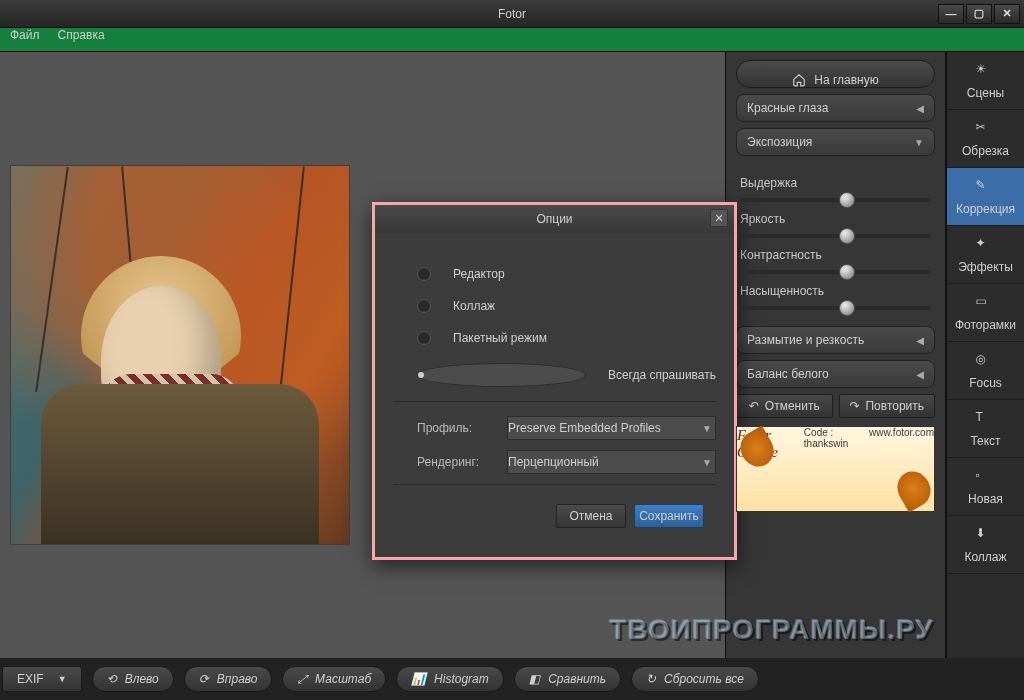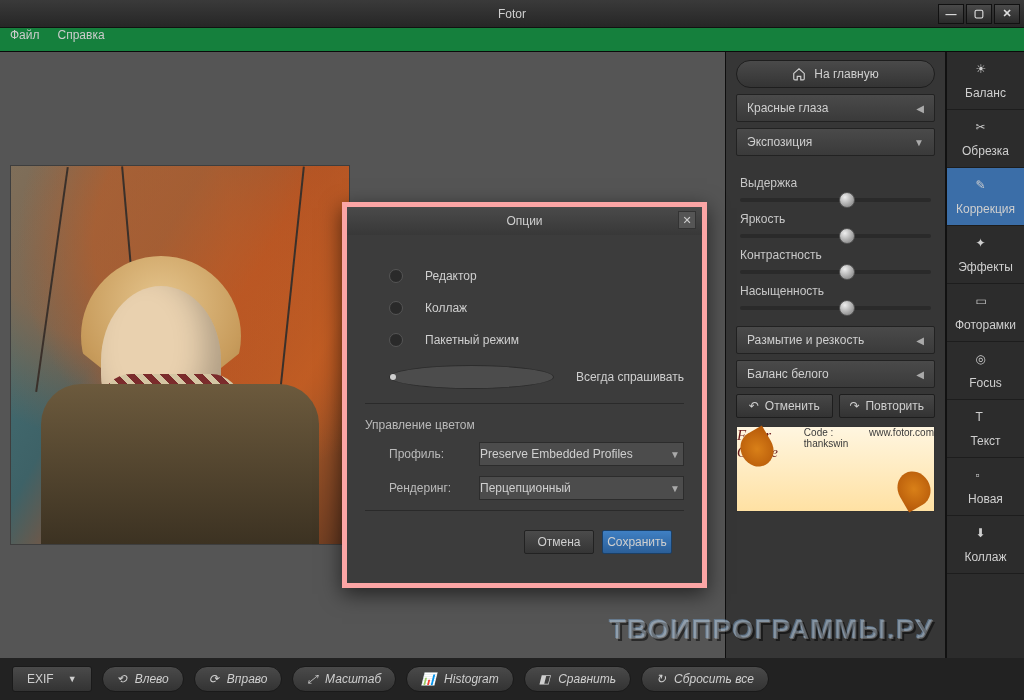--- a/index.html
+++ b/index.html
@@ -19,61 +19,61 @@
 .photo .trees{position:absolute;inset:0;background:radial-gradient(circle at 70% 20%,rgba(200,90,30,.55) 0 40%,transparent 60%),radial-gradient(circle at 30% 15%,rgba(210,100,40,.4) 0 30%,transparent 55%)}
 .photo .branch{position:absolute;width:2px;height:60%;background:#3a302a;top:0}
 .photo .b1{left:40px;transform:rotate(8deg)}
 .photo .b2{left:120px;transform:rotate(-5deg)}
 .photo .b3{left:280px;transform:rotate(6deg)}
 .photo .head{position:absolute;left:90px;top:120px;width:120px;height:150px;background:#e9d1af;border-radius:55% 55% 50% 50%/55% 55% 45% 45%;box-shadow:inset -15px -20px 30px rgba(0,0,0,.25)}
 .photo .hair{position:absolute;left:70px;top:90px;width:160px;height:160px;border-radius:50%;background:radial-gradient(circle at 50% 30%,#e6c68e,#c89c5c 60%,#a37b40);clip-path:polygon(0 0,100% 0,100% 60%,50% 100%,0 60%)}
 .photo .jacket{position:absolute;left:30px;right:30px;bottom:0;height:160px;background:linear-gradient(#6c5a3d,#3c3222);border-radius:40px 40px 0 0}
 .photo .scarf{position:absolute;left:90px;bottom:110px;width:140px;height:60px;background:repeating-linear-gradient(45deg,#7b2c2c,#7b2c2c 6px,#d4c6a3 6px,#d4c6a3 12px);border-radius:30px}
 
-.dialog{position:absolute;left:342px;top:150px;width:365px;background:#3c3c3c;border:5px solid #fca5a5;box-shadow:0 6px 20px rgba(0,0,0,.6)}
+.dialog{position:absolute;left:372px;top:150px;width:365px;background:#3c3c3c;border:3px solid #fca5a5;box-shadow:0 6px 20px rgba(0,0,0,.6)}
 .dialog .dhead{height:28px;background:linear-gradient(#4a4a4a,#383838);display:flex;align-items:center;justify-content:center;position:relative}
 .dialog .xbtn{position:absolute;right:6px;top:4px;width:18px;height:18px;background:#555;border:1px solid #333;display:flex;align-items:center;justify-content:center;font-size:11px}
 .dialog .dbody{padding:16px 18px 10px 18px}
 .dialog .sec{color:#bababa;margin-bottom:6px}
 .dialog .sub{color:#bababa;margin-bottom:8px}
 .dialog .opt{display:flex;align-items:center;gap:22px;margin:18px 0 10px 24px}
 .radio{width:14px;height:14px;border-radius:50%;background:#2a2a2a;border:1px solid #555;display:flex;align-items:center;justify-content:center}
 .radio.sel::after{content:"";width:6px;height:6px;border-radius:50%;background:#cfcfcf}
 .dialog .hr{height:1px;background:#2a2a2a;margin:14px 0}
 .drow{display:flex;align-items:center;gap:10px;margin:10px 0 10px 24px}
 .drow .lab{width:80px;color:#bababa}
 .sel{flex:1;height:24px;background:#4c4c4c;border:1px solid #2c2c2c;display:flex;align-items:center;justify-content:space-between;padding:0 0}
 .sel .arr{width:16px;height:100%;display:flex;align-items:center;justify-content:center;color:#aaa;font-size:10px}
 .dfoot{display:flex;justify-content:flex-end;gap:8px;padding:19px 12px;border-top:1px solid #2a2a2a;margin-top:10px}
 .btn{min-width:70px;height:24px;display:flex;align-items:center;justify-content:center;border:1px solid #222;border-radius:2px;background:linear-gradient(#4b4b4b,#353535)}
 .btn.primary{background:linear-gradient(#3f80c4,#2b5f98);color:white;border-color:#1c3f64}
 
 .right{width:220px;background:#363636;border-right:1px solid #111;display:flex;flex-direction:column;padding:8px 10px}
-.homebtn{height:28px;background:linear-gradient(#4a4a4a,#343434);border:1px solid #1e1e1e;border-radius:14px;display:flex;align-items:center;justify-content:center;gap:8px}
-.accord{height:28px;background:linear-gradient(#4a4a4a,#3a3a3a);border:1px solid #222;display:flex;align-items:center;justify-content:space-between;padding:0 10px;margin-top:6px;border-radius:2px}
+.homebtn{height:28px;background:linear-gradient(#4a4a4a,#343434);border:1px solid #1e1e1e;border-radius:14px;display:flex;align-items:flex-end;justify-content:center;gap:8px}
+.accord{height:28px;background:linear-gradient(#4a4a4a,#3a3a3a);border:1px solid #222;display:flex;align-items:center;justify-content:space-between;padding:0 10px;margin-top:6px;border-radius:8px}
 .accord .tri{font-size:10px;color:#aaa}
 .sliders{padding:10px 4px}
 .sllab{margin:10px 0 8px 0;color:#c8c8c8}
 .slider{height:4px;background:#2a2a2a;border-radius:2px;position:relative}
 .thumb{position:absolute;top:-6px;width:16px;height:16px;border-radius:50%;background:radial-gradient(circle at 35% 30%,#eee,#999 70%);border:1px solid #555}
 .undoRow{display:flex;gap:6px;margin-top:6px}
 .undoBtn{flex:1;height:24px;background:linear-gradient(#474747,#333);border:1px solid #1e1e1e;display:flex;align-items:center;justify-content:center;gap:6px;border-radius:2px}
 .promo{margin-top:8px;height:86px;background:linear-gradient(#fff6e0,#ffe1a3);border:1px solid #333;position:relative;display:flex;align-items:flex-start;justify-content:center;flex-direction:row}
 .promo .leaf{position:absolute;width:32px;height:36px;background:radial-gradient(#d98018,#b35608);border-radius:50% 0 50% 50%}
 .promo .l1{left:4px;top:4px;transform:rotate(-30deg)}
 .promo .l2{right:4px;bottom:4px;transform:rotate(150deg)}
 .promo .t1{color:#6b1a1a;font-style:italic;font-family:Georgia,serif;font-size:15px}
 .promo .t2{color:#3a3a3a;font-size:10px}
 
 .vbar{width:78px;background:#2c2c2c;display:flex;flex-direction:column;border-left:1px solid #111}
 .vitem{height:58px;display:flex;flex-direction:column;align-items:center;justify-content:center;gap:4px;color:#cfcfcf;border-bottom:1px solid #1d1d1d;font-size:11px}
 .vitem.active{background:#3b6ea8}
 .vitem svg,.vitem .ic{width:20px;height:20px;fill:#cfcfcf;stroke:#cfcfcf}
 
-.footer{height:42px;background:#222;display:flex;align-items:center;gap:10px;padding:0 12px}
+.footer{height:42px;background:#222;display:flex;align-items:center;gap:10px;padding:0 2px}
 .fbtn{height:26px;padding:0 14px;background:linear-gradient(#4a4a4a,#333);border:1px solid #1a1a1a;border-radius:13px;display:flex;align-items:center;gap:8px;font-style:italic}
 .fbtn.sq{border-radius:3px;font-style:normal}
 
 .wm{position:absolute;right:90px;bottom:54px;font-size:28px;font-weight:bold;color:rgba(255,255,255,.28);text-shadow:2px 2px 0 rgba(0,0,0,.5),-1px -1px 0 rgba(120,160,200,.5);letter-spacing:1px;pointer-events:none}
 </style>
 </head>
 <body>
 
 <div class="titlebar">
   <span>Fotor</span>
@@ -120,21 +120,20 @@
           </div>
         <div class="opt">
             <div class="radio"></div>
             <span>Пакетный режим</span>
           </div>
         <div class="opt">
             <div class="radio sel"></div>
             <span>Всегда спрашивать</span>
           </div>
         <div class="hr"></div>
-        <div class="sec">Управление цветом</div>
         <div class="drow">
           <div class="lab">Профиль:</div>
           <div class="sel">
               <span>Preserve Embedded Profiles</span>
               <span class="arr">▼</span>
             </div>
         </div>
         <div class="drow">
           <div class="lab">Рендеринг:</div>
           <div class="sel">
@@ -210,21 +209,21 @@
         <div class="leaf l2"></div>
       <div class="t1">Fotor Online</div>
       <div class="t2">Code : thankswin</div>
       <div class="t2">www.fotor.com</div>
     </div>
   </div>
 
   <div class="vbar">
     <div class="vitem">
         <span class="ic">☀</span>
-        <span>Баланс</span>
+        <span>Сцены</span>
       </div>
     <div class="vitem">
         <span class="ic">✂</span>
         <span>Обрезка</span>
       </div>
     <div class="vitem active">
         <span class="ic">✎</span>
         <span>Коррекция</span>
       </div>
     <div class="vitem">

